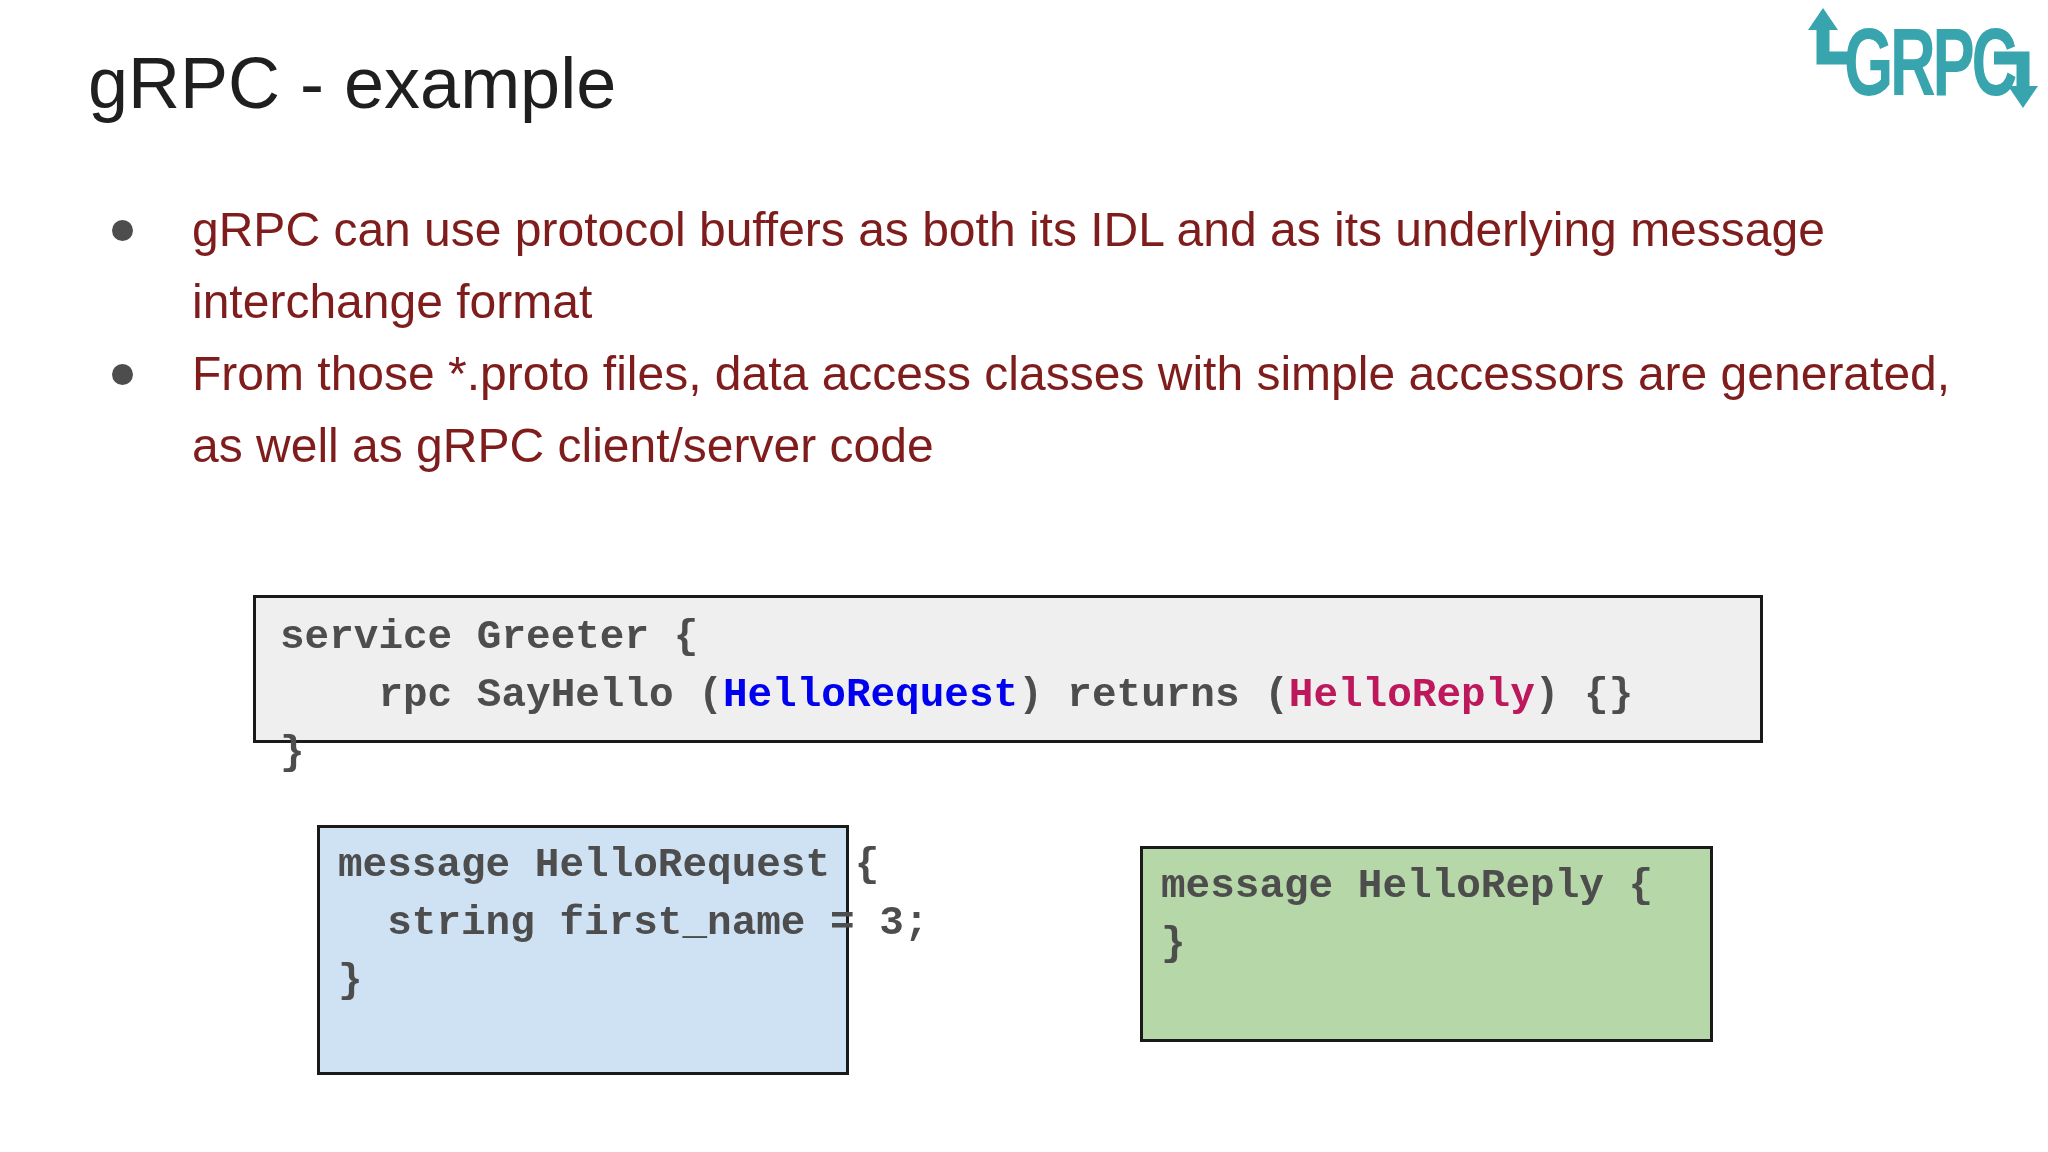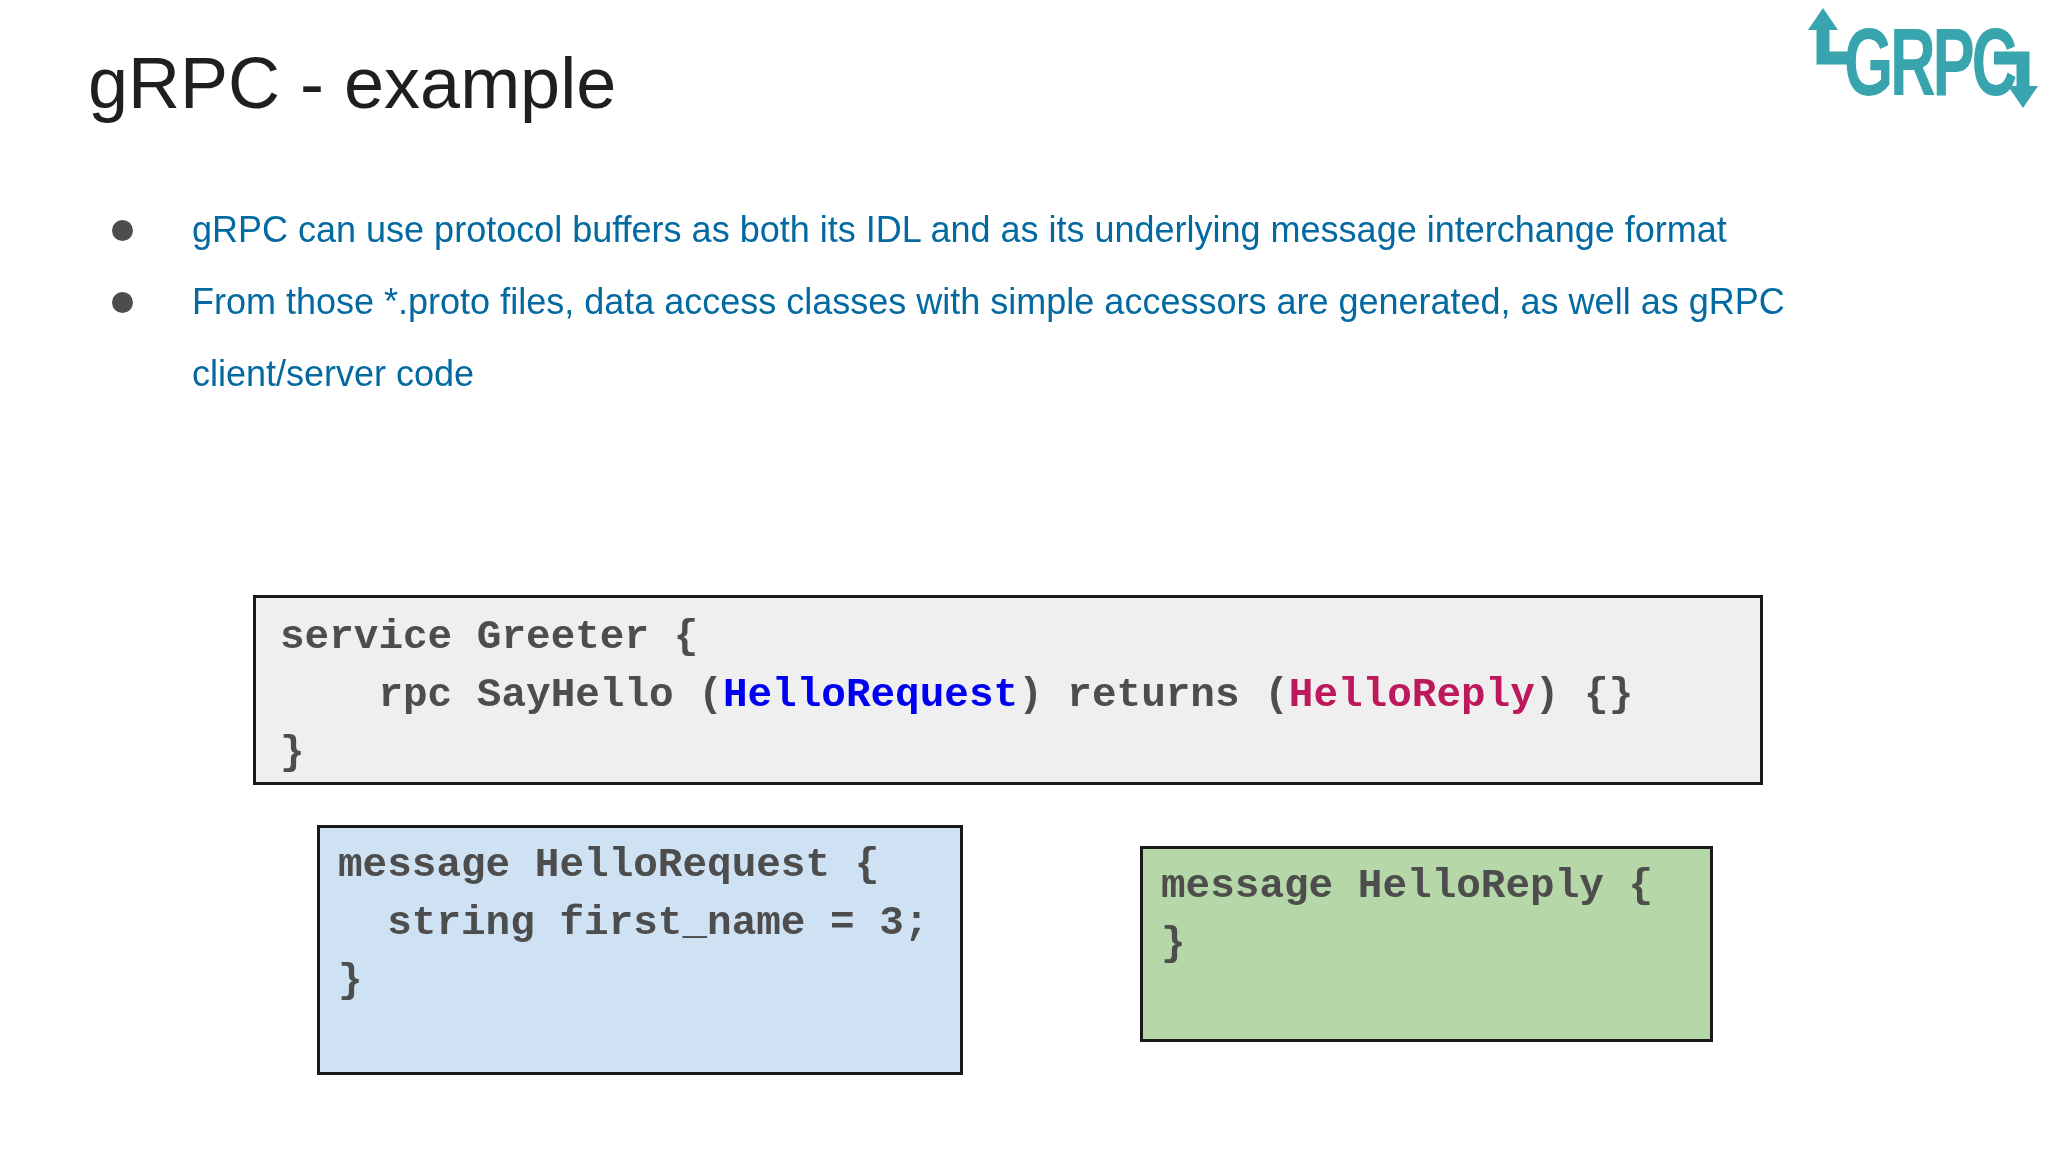--- a/index.html
+++ b/index.html
@@ -12,34 +12,34 @@
     position:absolute; left:88px; top:38px;
     font-size:72px; line-height:90px; color:#1f1f1f; font-weight:400;
   }
   .logo { position:absolute; left:1800px; top:6px; width:240px; height:104px; }
   .bullet-list {
     position:absolute; left:100px; top:194px; width:1860px;
     list-style:none;
   }
   .bullet-list li {
     position:relative; padding-left:92px;
-    font-size:36px; line-height:72px; color:#0369a1;
+    font-size:48px; line-height:72px; color:#7f1d1d;
   }
   .bullet-list li::before {
     content:""; position:absolute; left:12px; top:26px;
     width:21px; height:21px; border-radius:50%; background:#4d4d4d;
   }
   .code-box {
     position:absolute; border:3px solid #1a1a1a;
     font-family:"Liberation Mono", "DejaVu Sans Mono", monospace;
     font-weight:bold; font-size:41px; line-height:58px; color:#4d4d4d;
   }
   .code-line { white-space:pre; }
-  .box-service { left:253px; top:595px; width:1510px; height:190px; padding:10px 0 0 24px; }
-  .box-request { left:317px; top:825px; width:646px; height:250px; padding:8px 0 0 18px; }
+  .box-service { left:253px; top:595px; width:1510px; height:148px; padding:10px 0 0 24px; }
+  .box-request { left:317px; top:825px; width:532px; height:250px; padding:8px 0 0 18px; }
   .box-reply   { left:1140px; top:846px; width:573px; height:196px; padding:8px 12px 0 18px; }
   .kw-request { color:#0000f0; }
   .kw-reply   { color:#be185d; }
 </style>
 </head>
 <body>
 
 <div class="slide">
 
   <div class="slide-title">gRPC - example</div>

